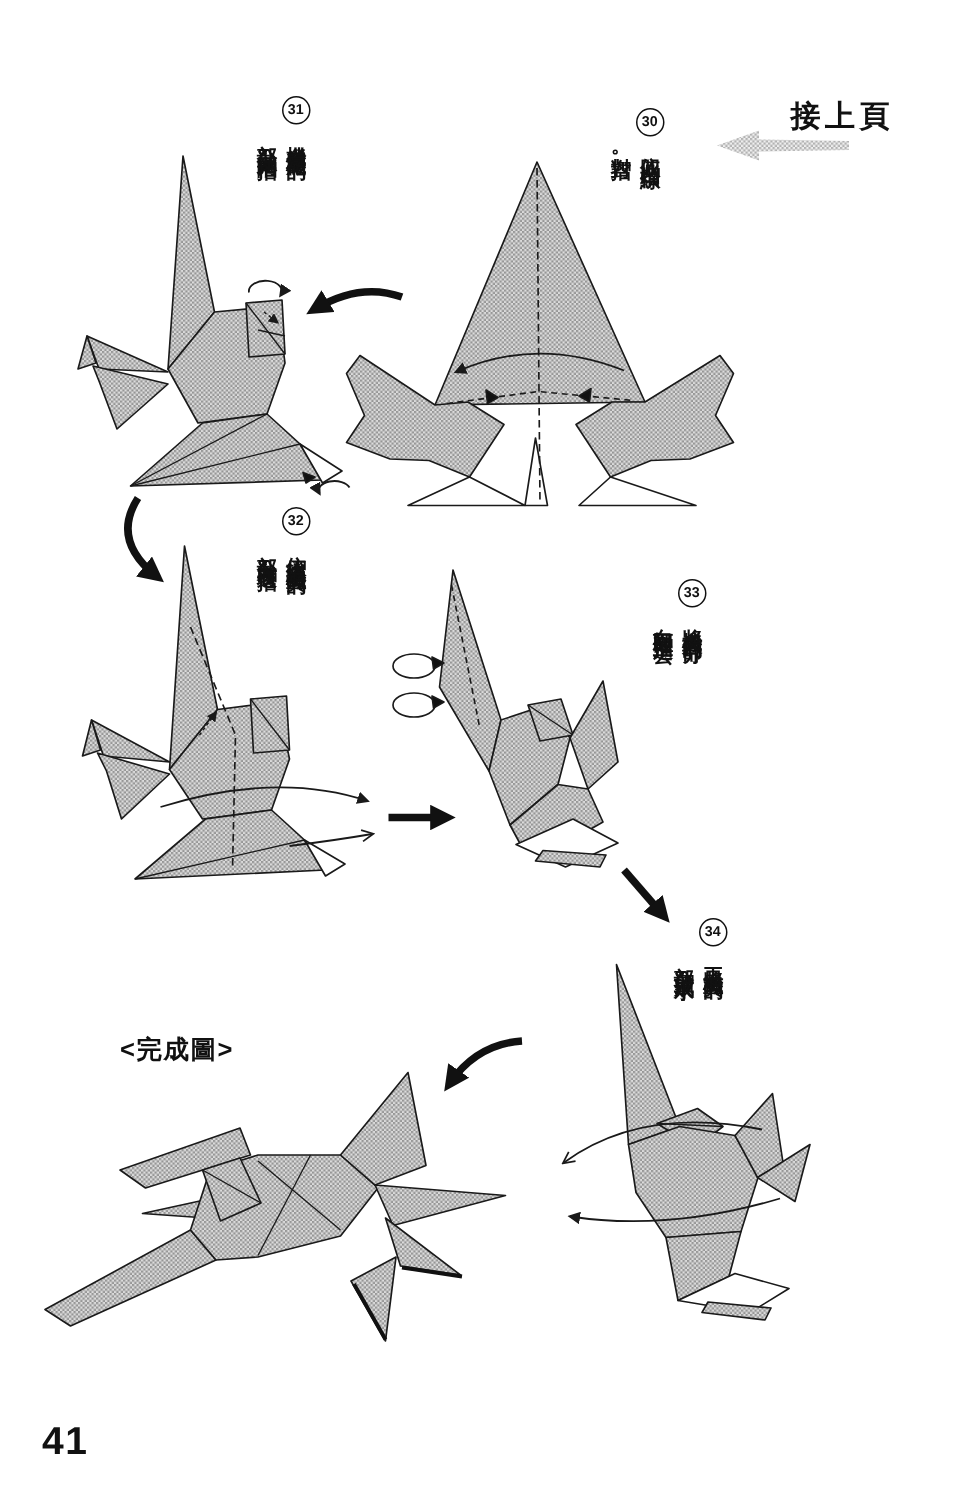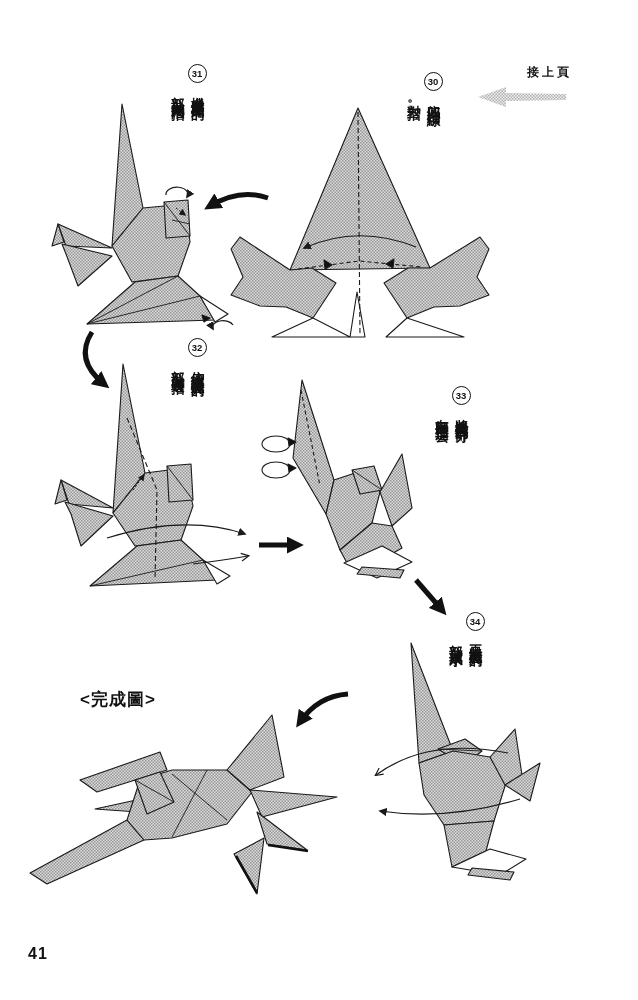--- a/index.html
+++ b/index.html
@@ -34,23 +34,23 @@
     line-height:17px;text-align:center;
     letter-spacing:0;
     margin-bottom:3px;
     background:#fff;
   }
   .hlabel{
     position:absolute;
     font-weight:700;color:#111;
     white-space:nowrap;
   }
-  #continued-label{left:527px;top:64px;font-size:12px;letter-spacing:3px;}
+  #continued-label{left:527px;top:64px;font-size:20px;letter-spacing:3px;}
   #completed-label{left:80px;top:688px;font-size:17px;letter-spacing:1px;}
-  #page-number{left:28px;top:945px;font-size:16px;letter-spacing:1px;}
+  #page-number{left:28px;top:945px;font-size:26px;letter-spacing:1px;}
   svg{display:block;overflow:visible;}
   .fig polygon,.fig path.outline{stroke:#1a1a1a;stroke-width:1.1;stroke-linejoin:round;}
   .fig .fold{stroke:#1a1a1a;stroke-width:0.9;fill:none;}
   .fig .dash{stroke:#1a1a1a;stroke-width:1.1;fill:none;stroke-dasharray:5 3;}
   .fig .dash2{stroke:#1a1a1a;stroke-width:1;fill:none;stroke-dasharray:2 2;}
   .fig .arr{stroke:#1a1a1a;stroke-width:1.2;fill:none;}
   .thick{stroke:#111;stroke-width:5;fill:none;stroke-linecap:butt;}
 </style>
 </head>
 <body>

